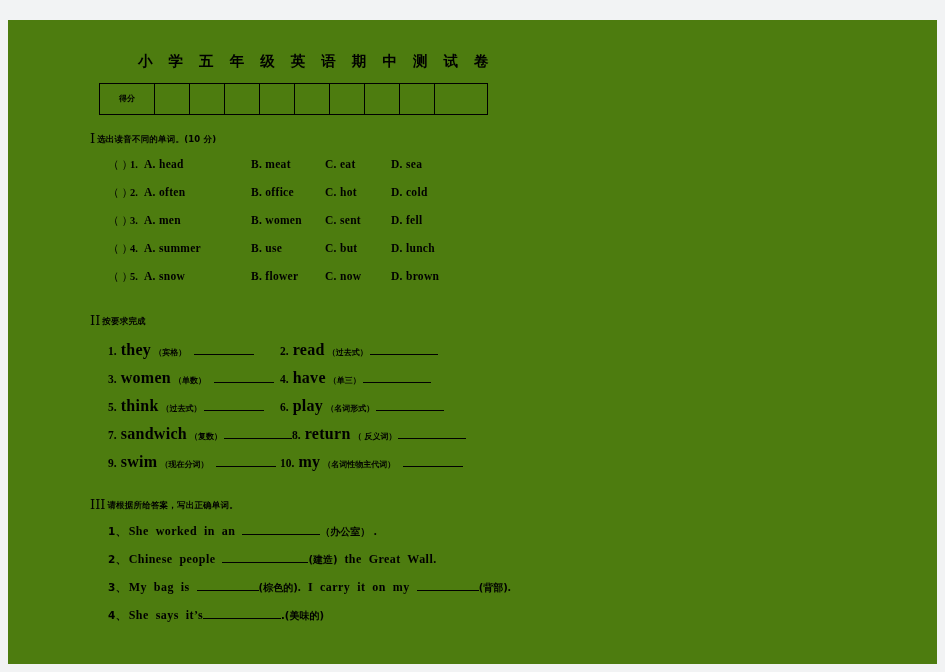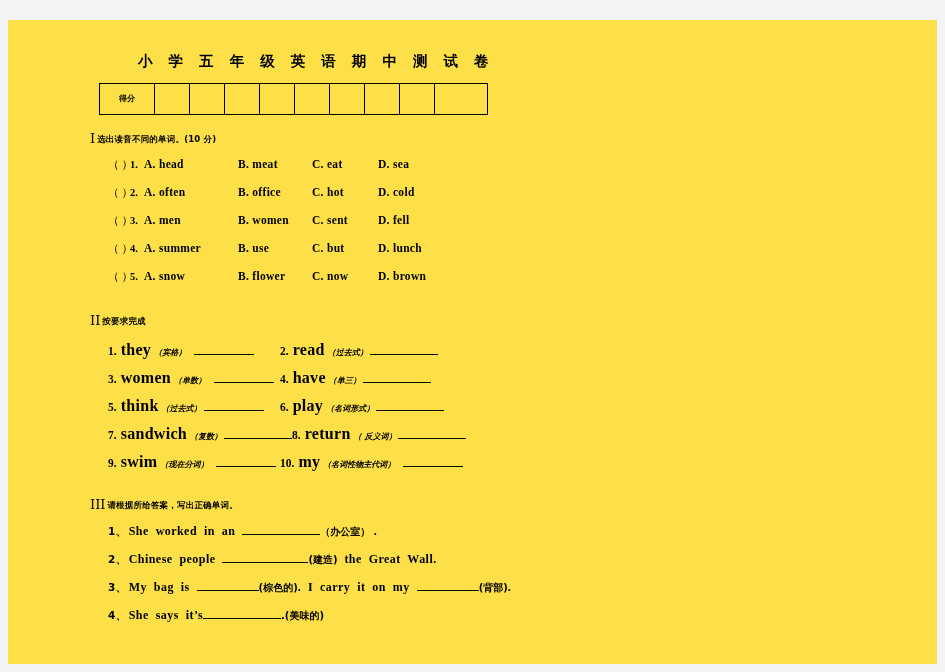--- a/index.html
+++ b/index.html
@@ -18,21 +18,21 @@
     width: 945px;
     height: 672px;
     background: #f2f3f4;
   }
   #page {
     position: absolute;
     left: 8px;
     top: 20px;
     width: 929px;
     height: 644px;
-    background: #fde047;
+    background: #4d7c0f;
   }
   #content {
     position: absolute;
     left: 82px;
     top: 32px;
     width: 800px;
   }
 
   
   .doc-title {
@@ -136,21 +136,21 @@
     flex: 0 0 22px;
   }
   .mc-num {
     flex: 0 0 14px;
     font-size: 10.5px;
   }
   .mc-opt {
     letter-spacing: 0.3px;
   }
   .mc-opt.op-a { flex: 0 0 94px; }
-  .mc-opt.op-b { flex: 0 0 74px; }
+  .mc-opt.op-b { flex: 0 0 74px; margin-left: 13px; }
   .mc-opt.op-c { flex: 0 0 66px; }
   .mc-opt.op-d { flex: 0 0 70px; }
 
   
   .tw-grid {
     margin: 14px 0 0 0;
     padding-left: 18px;
   }
   .tw-row {
     display: flex;
@@ -175,21 +175,20 @@
     font-family: "Liberation Serif", serif;
     font-weight: bold;
     font-size: 16px;
     letter-spacing: 0.3px;
   }
   .tw-hint {
     font-family: "DejaVu Sans", sans-serif;
     font-weight: bold;
     font-size: 8px;
     margin-left: 3px;
-    font-style: italic;
   }
   .tw-blank {
     display: inline-block;
     border-bottom: 1px solid #000;
     height: 11px;
     margin-left: 2px;
   }
   .tw-blank.w60 { width: 60px; }
   .tw-blank.w68 { width: 68px; }
   .tw-gap { display: inline-block; width: 6px; }

